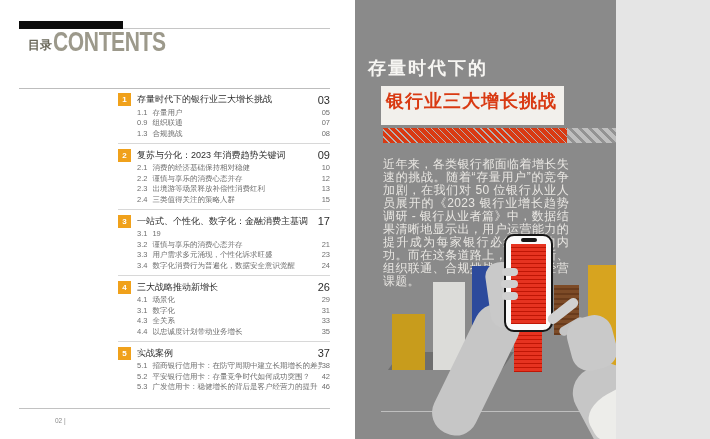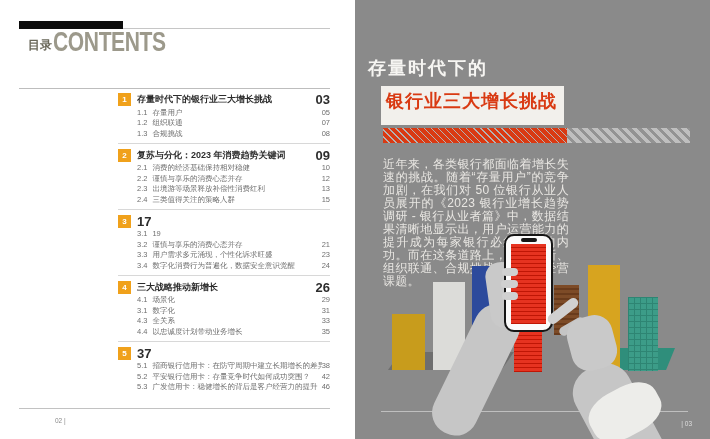--- a/index.html
+++ b/index.html
@@ -1,31 +1,31 @@
 <!DOCTYPE html>
 <html><head>
 <meta charset="utf-8">
 <style>
   html,body{margin:0;padding:0;background:#e5e5e5;}
-  .canvas{position:relative;width:710px;height:439px;overflow:hidden;display:flex;
+  .canvas{position:relative;width:616px;height:439px;overflow:hidden;display:flex;
           font-family:"Liberation Sans","DejaVu Sans",sans-serif;}
   
   .page-left{position:relative;width:355px;height:439px;background:#ffffff;flex:0 0 355px;}
   .top-black-bar{position:absolute;left:19px;top:21px;width:104px;height:8px;background:#0c0c0c;}
   .top-thin-line{position:absolute;left:123px;top:28px;width:207px;height:1px;background:#c6c6c6;}
   .kicker-zh{position:absolute;left:28px;top:37px;font-size:12px;font-weight:700;color:#6a685a;}
   .kicker-en{position:absolute;left:53px;top:27px;font-size:27px;font-weight:700;color:#9c998b;
              transform:scaleX(0.78);transform-origin:left center;letter-spacing:-0.5px;white-space:nowrap;}
   .toc-top-rule{position:absolute;left:19px;top:88px;width:311px;height:1px;background:#bdbdbd;}
   .toc{position:absolute;left:118px;top:93px;width:212px;}
   .sec-head{display:flex;align-items:center;gap:6px;height:13px;}
   .sec-num{width:13px;height:13px;background:#F0A11B;color:#fff;font-size:8px;font-weight:700;
            display:flex;align-items:center;justify-content:center;flex:0 0 13px;}
-  .sec-title{flex:1;font-size:9px;font-weight:700;color:#2d2d2d;white-space:nowrap;overflow:hidden;}
-  .sec-page{font-size:13px;font-weight:700;color:#2d2d2d;}
+  .sec-title{flex:1;font-size:9px;font-weight:400;color:#2d2d2d;white-space:nowrap;overflow:hidden;}
+  .sec-page{font-size:11px;font-weight:400;color:#2d2d2d;}
   .sub-row{display:flex;margin:2.5px 0 0 19px;font-size:7.5px;line-height:8px;color:#6f6f6f;}
   .sub-no{margin-right:5px;}
   .sub-label{flex:1;white-space:nowrap;overflow:hidden;}
   .sec-divider{height:1px;background:#d8d8d8;margin:5px 0 5px 0;}
   .footer-rule-left{position:absolute;left:19px;top:408px;width:311px;height:1px;background:#c2c2c2;}
   .footer-left{position:absolute;left:55px;top:417px;font-size:6.5px;color:#8a8a8a;}
   
   .page-right{position:relative;width:355px;height:439px;background:#8a8a8a;flex:0 0 355px;overflow:hidden;}
   .rp-title1{position:absolute;left:13px;top:56px;font-size:18px;font-weight:800;color:#f6f5f2;letter-spacing:2px;}
   .rp-title2{position:absolute;left:26px;top:86px;background:#f2f0ec;color:#d93a13;font-size:18px;
@@ -91,21 +91,21 @@
             <span class="sec-num">1</span>
             <span class="sec-title">存量时代下的银行业三大增长挑战</span>
             <span class="sec-page">03</span>
           </div>
           <div class="sub-row">
             <span class="sub-no">1.1</span>
             <span class="sub-label">存量用户</span>
             <span class="sub-page">05</span>
           </div>
           <div class="sub-row">
-            <span class="sub-no">1.2</span>
+            <span class="sub-no">0.9</span>
             <span class="sub-label">组织联通</span>
             <span class="sub-page">07</span>
           </div>
           <div class="sub-row">
             <span class="sub-no">1.3</span>
             <span class="sub-label">合规挑战</span>
             <span class="sub-page">08</span>
           </div>
           <div class="sec-divider"></div>
         </div>
@@ -133,20 +133,21 @@
           <div class="sub-row">
             <span class="sub-no">2.4</span>
             <span class="sub-label">三类值得关注的策略人群</span>
             <span class="sub-page">15</span>
           </div>
           <div class="sec-divider"></div>
         </div>
         <div class="toc-section">
           <div class="sec-head">
             <span class="sec-num">3</span>
+            <span class="sec-title">一站式、个性化、数字化：金融消费主基调</span>
             <span class="sec-page">17</span>
           </div>
           <div class="sub-row">
             <span class="sub-no">3.1</span>
             <span class="sub-page">19</span>
           </div>
           <div class="sub-row">
             <span class="sub-no">3.2</span>
             <span class="sub-label">谨慎与享乐的消费心态并存</span>
             <span class="sub-page">21</span>
@@ -187,20 +188,21 @@
           <div class="sub-row">
             <span class="sub-no">4.4</span>
             <span class="sub-label">以忠诚度计划带动业务增长</span>
             <span class="sub-page">35</span>
           </div>
           <div class="sec-divider"></div>
         </div>
         <div class="toc-section">
           <div class="sec-head">
             <span class="sec-num">5</span>
+            <span class="sec-title">实战案例</span>
             <span class="sec-page">37</span>
           </div>
           <div class="sub-row">
             <span class="sub-no">5.1</span>
             <span class="sub-label">招商银行信用卡：在防守周期中建立长期增长的差异化优势</span>
             <span class="sub-page">38</span>
           </div>
           <div class="sub-row">
             <span class="sub-no">5.2</span>
             <span class="sub-label">平安银行信用卡：存量竞争时代如何成功突围？</span>

